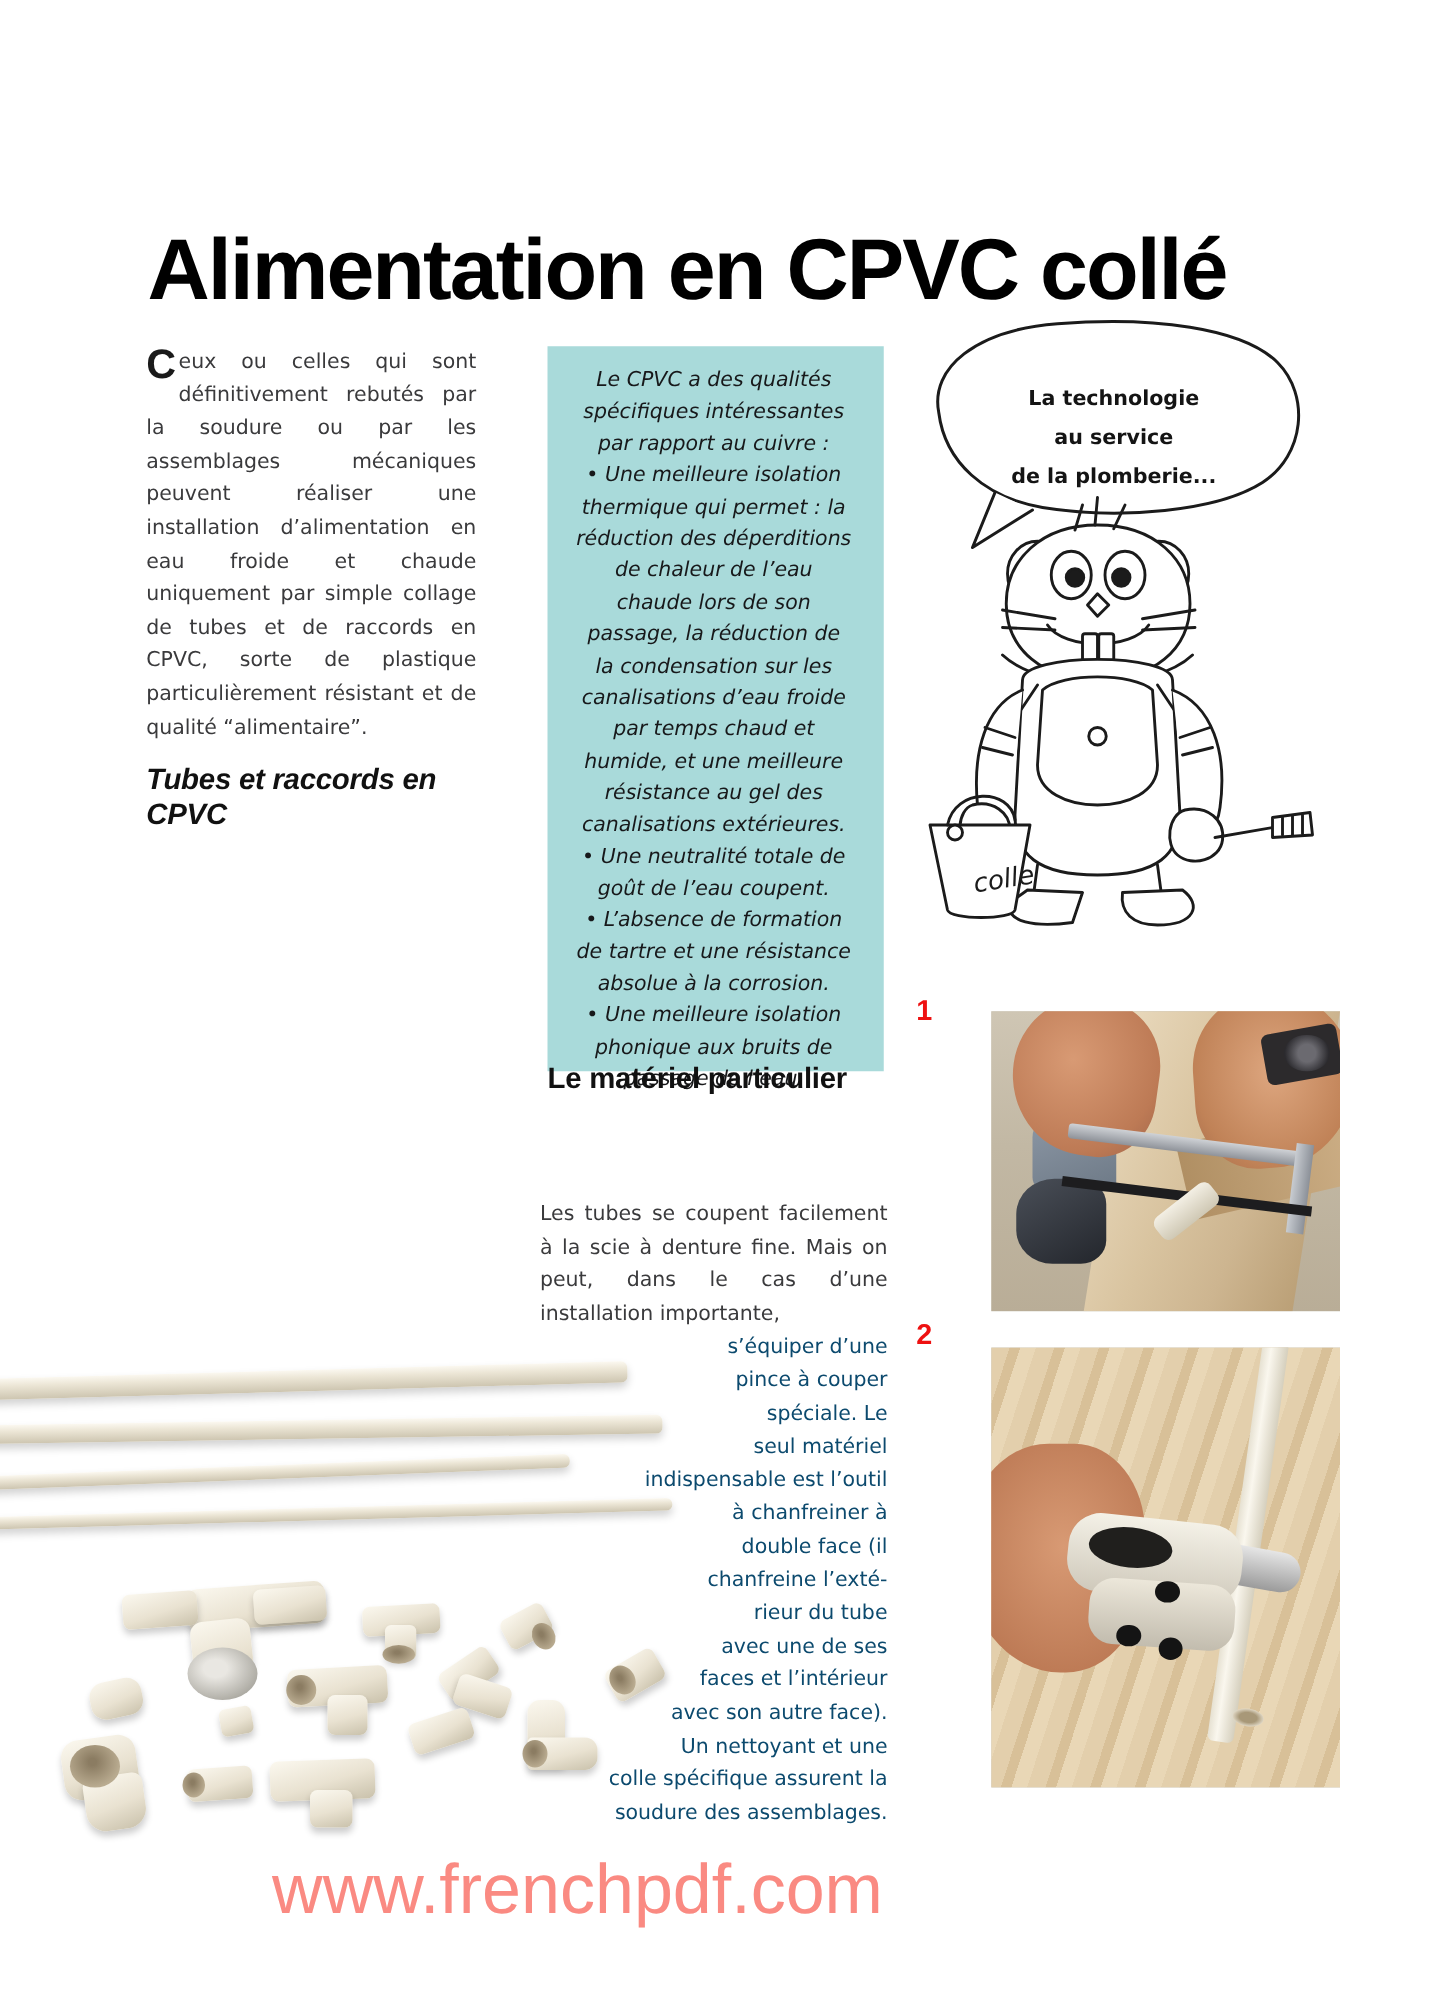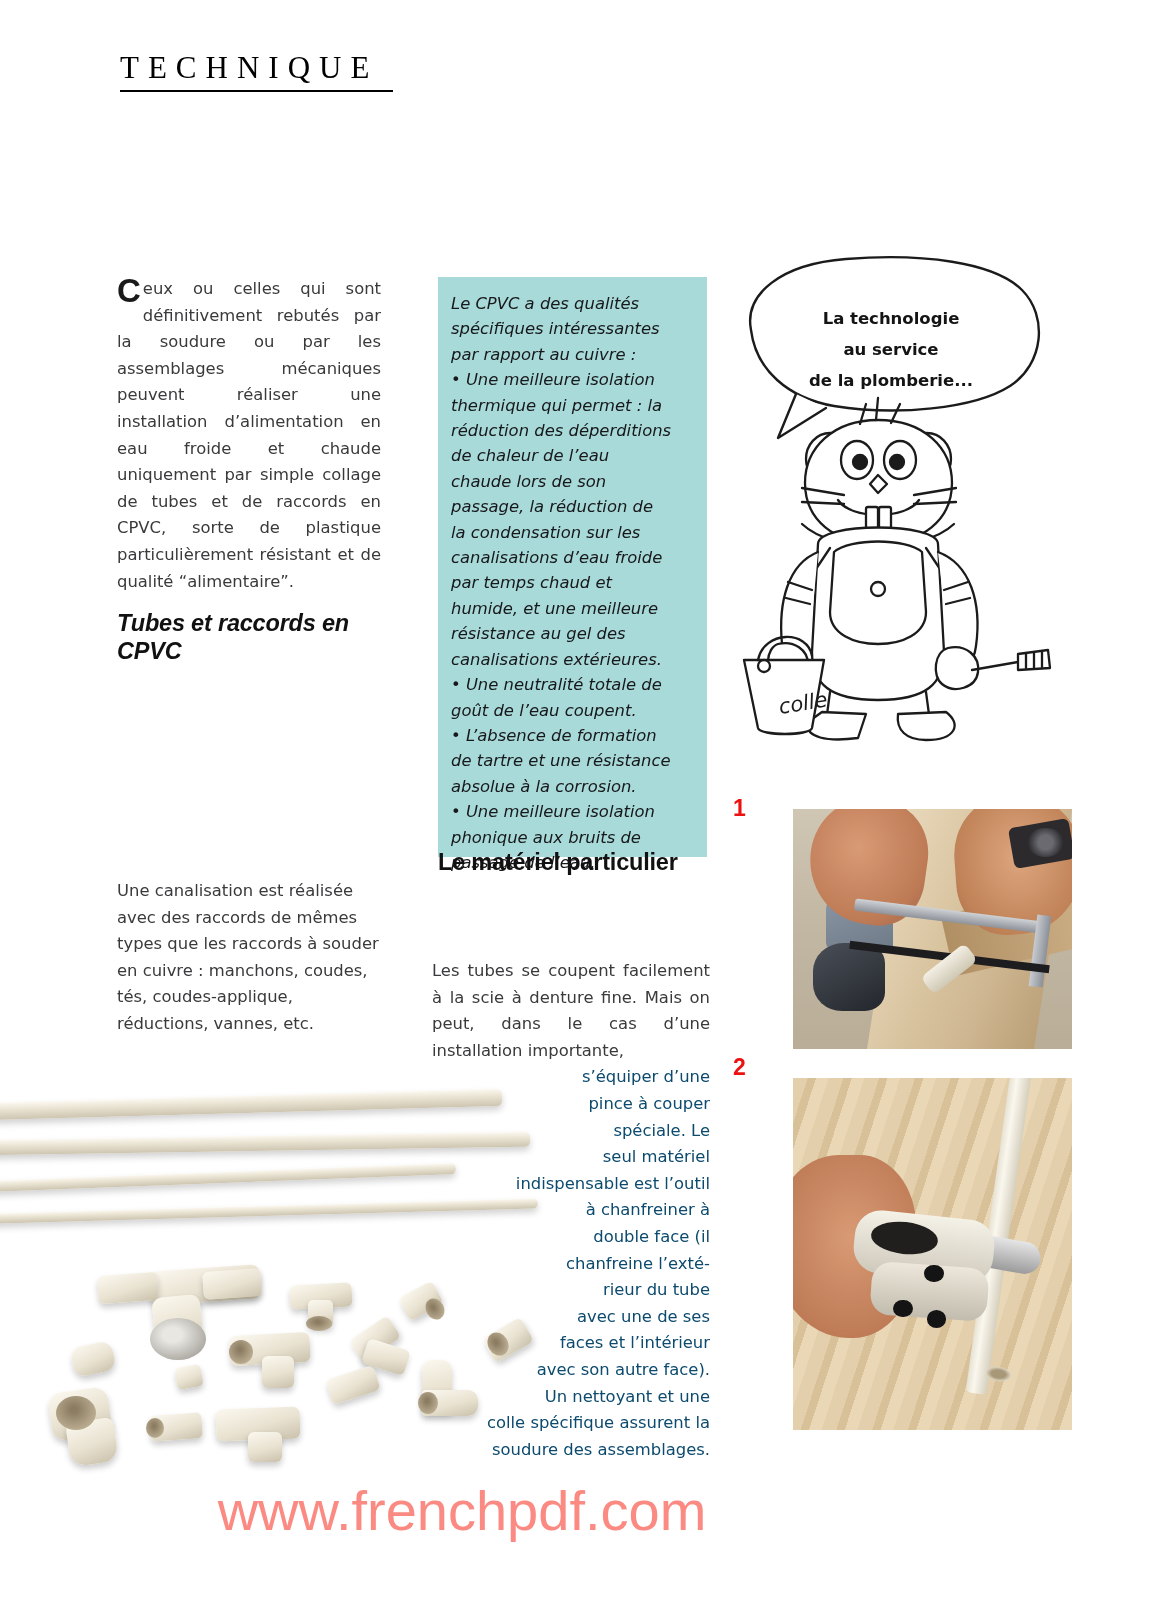--- a/index.html
+++ b/index.html
@@ -107,20 +107,21 @@
     box-sizing: border-box;
     padding: 14px 16px 0 13px;
   }
   #teal-box p {
     font-family: "DejaVu Sans", sans-serif;
     font-style: italic;
     font-size: 16.4px;
     line-height: 25.4px;
     color: #17181a;
     margin: 0;
+    text-align: center;
   }
 
   #col2-head { position: absolute; left: 438px; top: 848px; width: 272px; }
   #col2-body {
     position: absolute;
     left: 432px;
     top: 958px;
     width: 278px;
   }
   #col2-body .lead {
@@ -266,38 +267,32 @@
     font-weight: 400;
     color: #fa8a82;
     letter-spacing: 0px;
   }
 </style>
 </head>
 <body>
 
 <div id="page">
 
-  <div id="kicker">
-    <div class="kicker-text">TECHNIQUE</div>
-    <div class="kicker-rule"></div>
-  </div>
-
+
+  <h1 id="headline">Alimentation en CPVC collé</h1>
 
   <div id="col1">
     <p class="body-text"><span class="dropcap">C</span><span>eux ou celles qui sont définitivement rebutés par la soudure ou par les assemblages mécaniques peuvent réaliser une installation d’alimentation en eau froide et chaude uniquement par simple collage de tubes et de raccords en CPVC, sorte de plastique particulièrement résistant et de qualité “alimentaire”.</span></p>
   </div>
 
   <div id="col1-head2">
     <h2 class="sub">Tubes et raccords en CPVC</h2>
   </div>
 
 
-  <div id="col1-p3">
-    <p class="body-text last-left">Une canalisation est réalisée avec des raccords de mêmes types que les raccords à souder en cuivre : manchons, coudes, tés, coudes-applique, réductions, vannes, etc.</p>
-  </div>
 
   <aside id="teal-box">
     <p>Le CPVC a des qualités</p>
     <p>spécifiques intéressantes</p>
     <p>par rapport au cuivre :</p>
     <p>• Une meilleure isolation</p>
     <p>thermique qui permet : la</p>
     <p>réduction des déperditions</p>
     <p>de chaleur de l’eau</p>
     <p>chaude lors de son</p>

